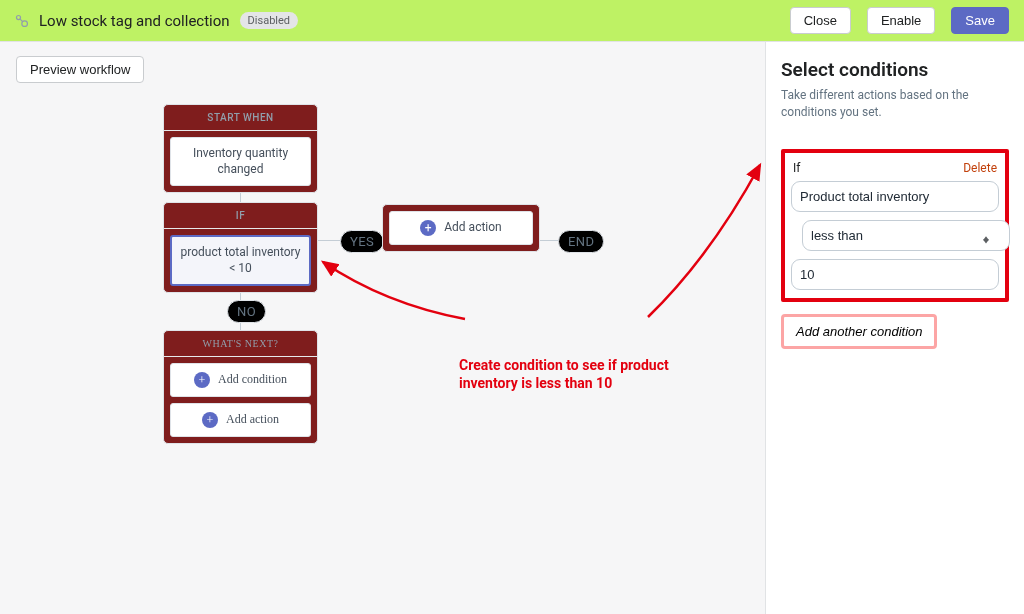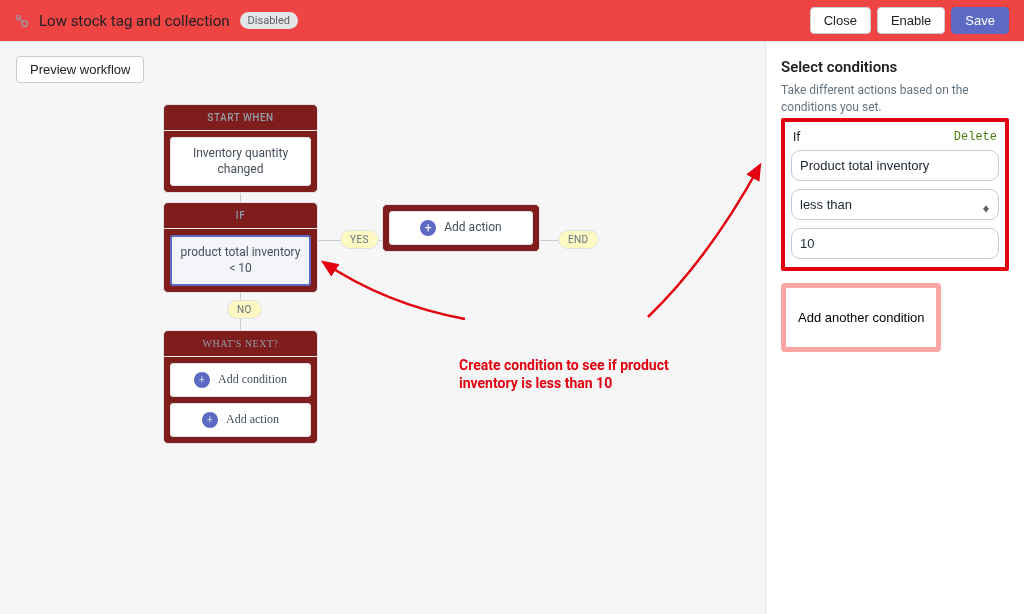--- a/index.html
+++ b/index.html
@@ -8,35 +8,35 @@
     background: #f6f6f7;
     font-size: 13px;
     color: #202223;
     width: 1024px;
     height: 614px;
     overflow: hidden;
     position: relative;
   }
   .topbar {
     height: 42px;
-    background: #ef4444;
+    background: #bef264;
     border-bottom: 1px solid #e1e3e5;
     display: flex;
     align-items: center;
     padding: 0 15px;
   }
   .topbar-left { display: flex; align-items: center; gap: 10px; }
   .workflow-icon { width: 14px; height: 14px; display:flex; align-items:center; }
   .workflow-icon svg { width:14px; height:14px; }
   .title { font-size: 15px; color: #202223; }
   .badge {
     background: #e4e5e7; color: #5c5f62; font-size: 11px;
     padding: 2px 8px; border-radius: 10px;
   }
-  .topbar-right { margin-left: auto; display: flex; gap: 6px; }
+  .topbar-right { margin-left: auto; display: flex; gap: 16px; }
   .btn {
     background: #fff; border: 1px solid #c9cccf; color: #202223;
     padding: 5px 13px; border-radius: 4px; font-size: 13px; cursor: pointer;
   }
   .btn-primary { background: #5c6ac4; color: #fff; border-color: #5c6ac4; }
   .canvas {
     position: absolute; top: 42px; left: 0; right: 259px; bottom: 0;
   }
   .preview-btn { position:absolute; top:14px; left:16px; }
   .node {
@@ -76,64 +76,64 @@
   }
   .plus-icon {
     width: 16px; height:16px; border-radius:50%; background:#5c6ac4;
     display:inline-flex; align-items:center; justify-content:center;
     color:#fff; font-size:12px; line-height:1;
   }
   .node.then { width: 158px; }
   .node.then .node-body { padding:6px; }
   .pill {
     position:absolute;
-    background:#fef9c3; border:1px solid #dfe3e8;
+    background:#000000; border:1px solid #dfe3e8;
     border-radius: 12px; padding: 3px 9px;
-    font-size: 10px; color:#637381; letter-spacing:.4px;
+    font-size: 13px; color:#637381; letter-spacing:.4px;
   }
   .connector { position:absolute; background:#c4cdd5; }
   .sidebar {
     position:absolute; top:42px; right:0; width:259px; bottom:0;
     background:#fff; border-left:1px solid #e1e3e5;
     padding: 16px 15px;
   }
-  .sidebar h2 { font-size:15px; font-weight:600; margin-bottom:6px; }
-  .sidebar .sub { font-size:12px; color:#637381; line-height:1.4; margin-bottom:2px; }
+  .sidebar h2 { font-size:19px; font-weight:600; margin-bottom:6px; }
+  .sidebar .sub { font-size:12px; color:#637381; line-height:1.4; margin-bottom:28px; }
   .cond-box {
     border: 4px solid #e3000f;
     border-radius: 2px;
     padding: 6px;
     margin-bottom: 12px;
   }
   .cond-header {
     display:flex; justify-content:space-between; align-items:center;
     font-size:12px; padding: 2px 2px 6px 2px;
   }
-  .cond-header .del { color:#4d7c0f; cursor:pointer;font-family:Liberation Mono, monospace; }
+  .cond-header .del { color:#c2410c; cursor:pointer; }
   .cond-input {
     width:100%; border:1px solid #c4cdd5; border-radius:9px;
     padding:7px 8px; font-size:13px; margin-bottom:8px;
     background:#fff; color:#212b36;
   }
   .cond-select {
     position:relative;
   }
   .cond-select::after {
     content:""; position:absolute; right:10px; top:50%; transform:translateY(-70%);
     width:0;height:0;border-left:3px solid transparent;border-right:3px solid transparent;
     border-bottom:4px solid #5c5f62;
   }
   .cond-select::before {
     content:""; position:absolute; right:10px; top:50%; transform:translateY(10%);
     width:0;height:0;border-left:3px solid transparent;border-right:3px solid transparent;
     border-top:4px solid #5c5f62;
   }
   .add-cond-btn {
-    border:5px solid #fca5a5; background:#fff; border-radius:4px;
-    padding:22px 12px; font-size:13px; cursor:pointer;
+    border:3px solid #fca5a5; background:#fff; border-radius:4px;
+    padding:7px 12px; font-size:13px; cursor:pointer;font-style:italic;
   }
   .annotation {
     position:absolute; color:#e3000f; font-weight:700; font-size:14px;
     line-height:1.3;
     margin-top:40px;
   }
   svg.arrow { position:absolute; overflow:visible; pointer-events:none; }
 </style>
 </head>
 <body>
@@ -235,19 +235,19 @@
   <h2>Select conditions</h2>
   <div class="sub">Take different actions based on the conditions you set.</div>
 
   <div class="cond-box">
     <div class="cond-header">
       <span>If</span>
       <span class="del">Delete</span>
     </div>
     <input class="cond-input" value="Product total inventory" style="">
     <div class="cond-select">
-      <input class="cond-input" style="margin-bottom: 8px;" value="less than">
+      <input class="cond-input" style="margin-bottom: 8px; margin-left: 11px;" value="less than">
     </div>
     <input class="cond-input" style="margin-bottom: 2px;" value="10">
   </div>
 
   <button class="add-cond-btn">Add another condition</button>
 </div>
 
 </body></html>

